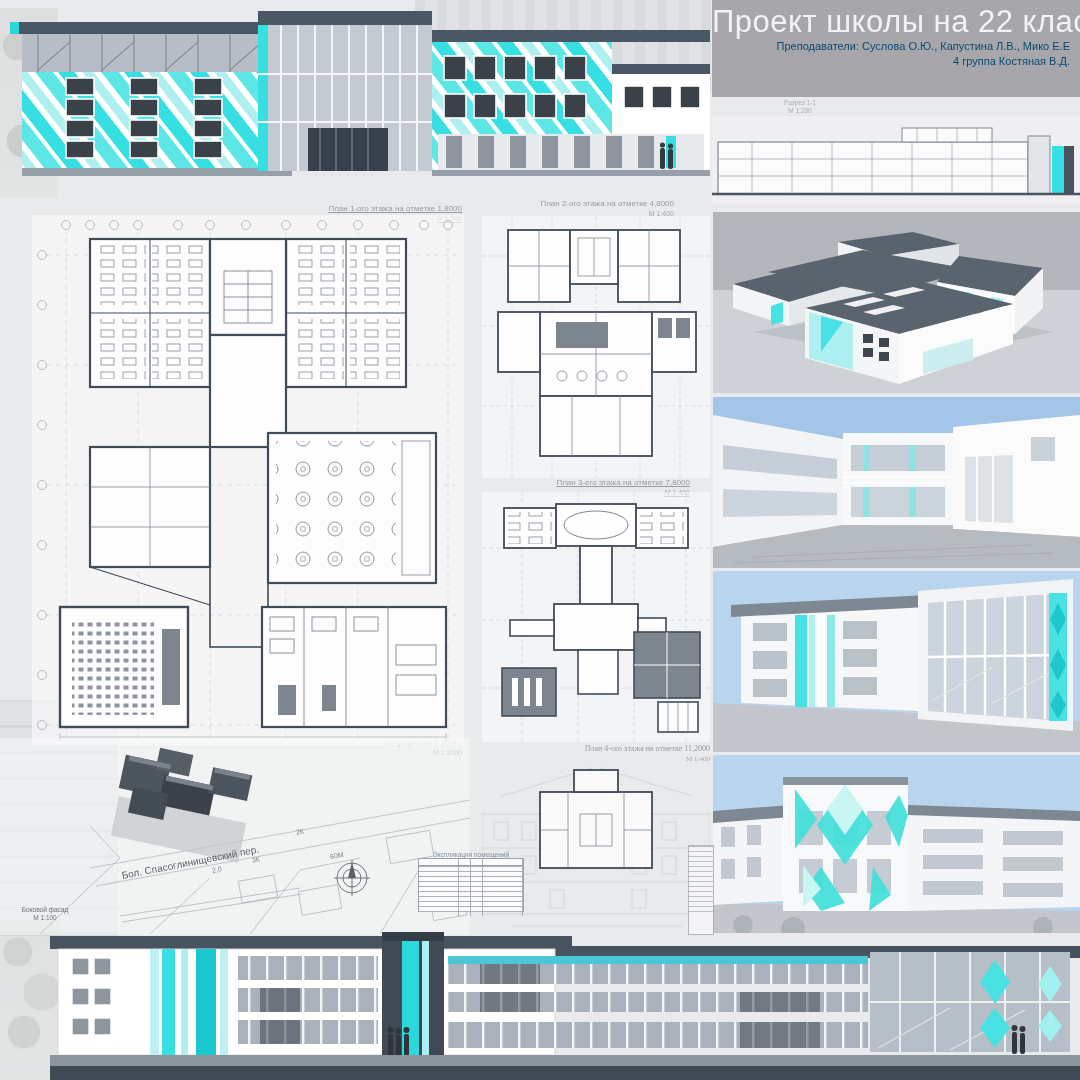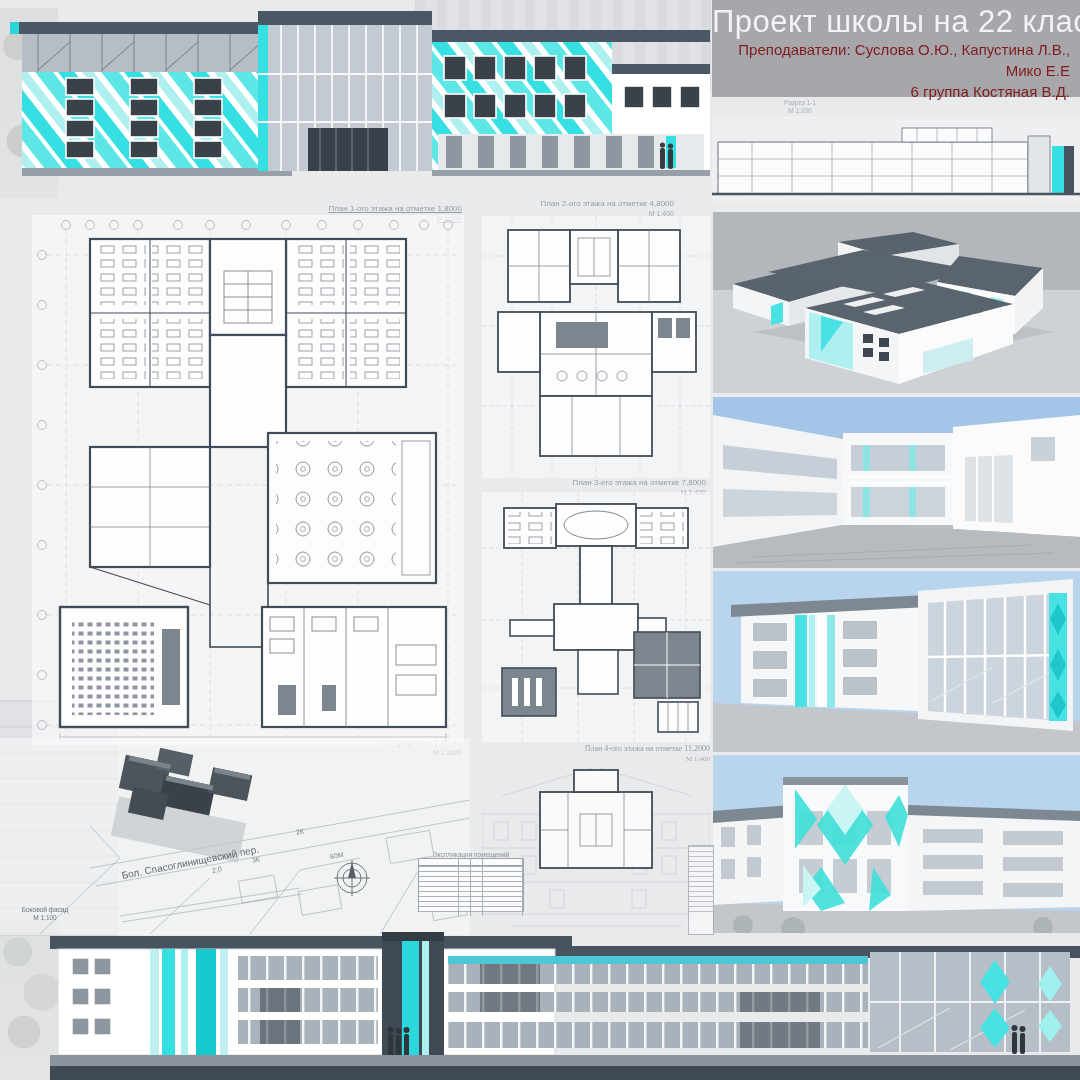--- a/index.html
+++ b/index.html
@@ -16,21 +16,21 @@
       radial-gradient(circle at 70% 45%, #a8aea9 0 18px, transparent 19px),
       radial-gradient(circle at 40% 70%, #979d98 0 16px, transparent 17px),
       linear-gradient(#c9ccc9,#d8dad8);}
   .tex-grid{background:
       repeating-linear-gradient(0deg,#c7cacd 0 3px,#dadcdf 3px 26px),
       repeating-linear-gradient(90deg,#c2c5c9 0 4px,#d8dadd 4px 20px);}
   
   .hdr{left:712px;top:0;width:368px;height:97px;background:#a6a6ab;color:#f3f3f5;
        text-align:right;padding:6px 10px 0 0;box-sizing:border-box;}
   .hdr .t{font-size:31px;letter-spacing:.5px;line-height:1.05;font-weight:400;white-space:nowrap;}
-  .hdr .s{font-size:15px;color:#7f1d1d;line-height:1.4;}
+  .hdr .s{font-size:11px;color:#0c4a6e;line-height:1.4;}
   
   .dlabel{color:#969ca4;font-size:8px;line-height:1.3;text-align:right;}
   .dlabel .sc{font-size:7px;color:#a3a9b0;}
   .tiny{font-size:6.5px;color:#a9aeb5;text-align:center;line-height:1.3;}
   .ann{font-size:7px;color:#7c838b;}
   .tbl{background:#fbfbfc;border:.5px solid #9aa2ab;}
   .trow{border-top:.5px solid #aab1b9;height:4px;}
   .tcols{display:grid;grid-template-columns:38% 12% 12% 38%;height:100%;}
   .tcols div{border-right:.5px solid #aab1b9;}
 </style>
@@ -147,21 +147,21 @@
       <rect x="652" y="140" width="5" height="21" rx="2"></rect>
         <circle cx="654.5" cy="137" r="2.6"></circle>
       <rect x="660" y="141" width="5" height="20" rx="2"></rect>
         <circle cx="662.5" cy="138" r="2.6"></circle>
     </g>
   </svg>
 
   <div class="abs hdr">
     <div class="t">Проект школы на 22 класса</div>
     <div class="s">Преподаватели: Суслова О.Ю., Капустина Л.В., Мико Е.Е</div>
-    <div class="s">6 группа Костяная В.Д.</div>
+    <div class="s">4 группа Костяная В.Д.</div>
   </div>
 
   <div class="abs tiny" style="left:760px;top:99px;width:80px;">
     <span>Разрез 1-1</span><br>
     <span>М 1:200</span>
   </div>
   <svg class="abs" style="left:712px;top:116px;" width="368" height="88" viewBox="0 0 368 88">
     <rect x="0" y="0" width="368" height="88" fill="#efeff1"></rect>
     <rect x="6" y="26" width="310" height="52" fill="#fbfbfc" stroke="#7f8994" stroke-width="1.2"></rect>
     <g stroke="#9aa3ac" stroke-width=".7">
@@ -358,21 +358,21 @@
         <circle cx="330" cy="172" r="10"></circle>
       </g>
   </svg>
 
   <div class="abs dlabel" style="left:300px;top:204px;width:162px;text-decoration:underline;">
     <span>План 1-ого этажа на отметке 1,8000</span><br><span class="sc">М 1:200</span>
   </div>
   <div class="abs dlabel" style="left:512px;top:199px;width:162px;">
     <span>План 2-ого этажа на отметке 4,8000</span><br><span class="sc">М 1:400</span>
   </div>
-  <div class="abs dlabel" style="left:544px;top:478px;width:162px;">
+  <div class="abs dlabel" style="left:528px;top:478px;width:162px;text-decoration:underline;">
     <span>План 3-его этажа на отметке 7,8000</span><br><span class="sc">М 1:400</span>
   </div>
   <div class="abs dlabel" style="left:548px;top:744px;width:162px;font-family:Liberation Serif, serif;">
     <span>План 4-ого этажа на отметке 11,2000</span><br><span class="sc">М 1:400</span>
   </div>
   <div class="abs dlabel" style="left:330px;top:738px;width:132px;">
     <span>Ситуационный этажа</span><br><span class="sc">М 1:1000</span>
   </div>
 
   <svg class="abs" style="left:32px;top:215px;" width="432" height="530" viewBox="0 0 432 530">

